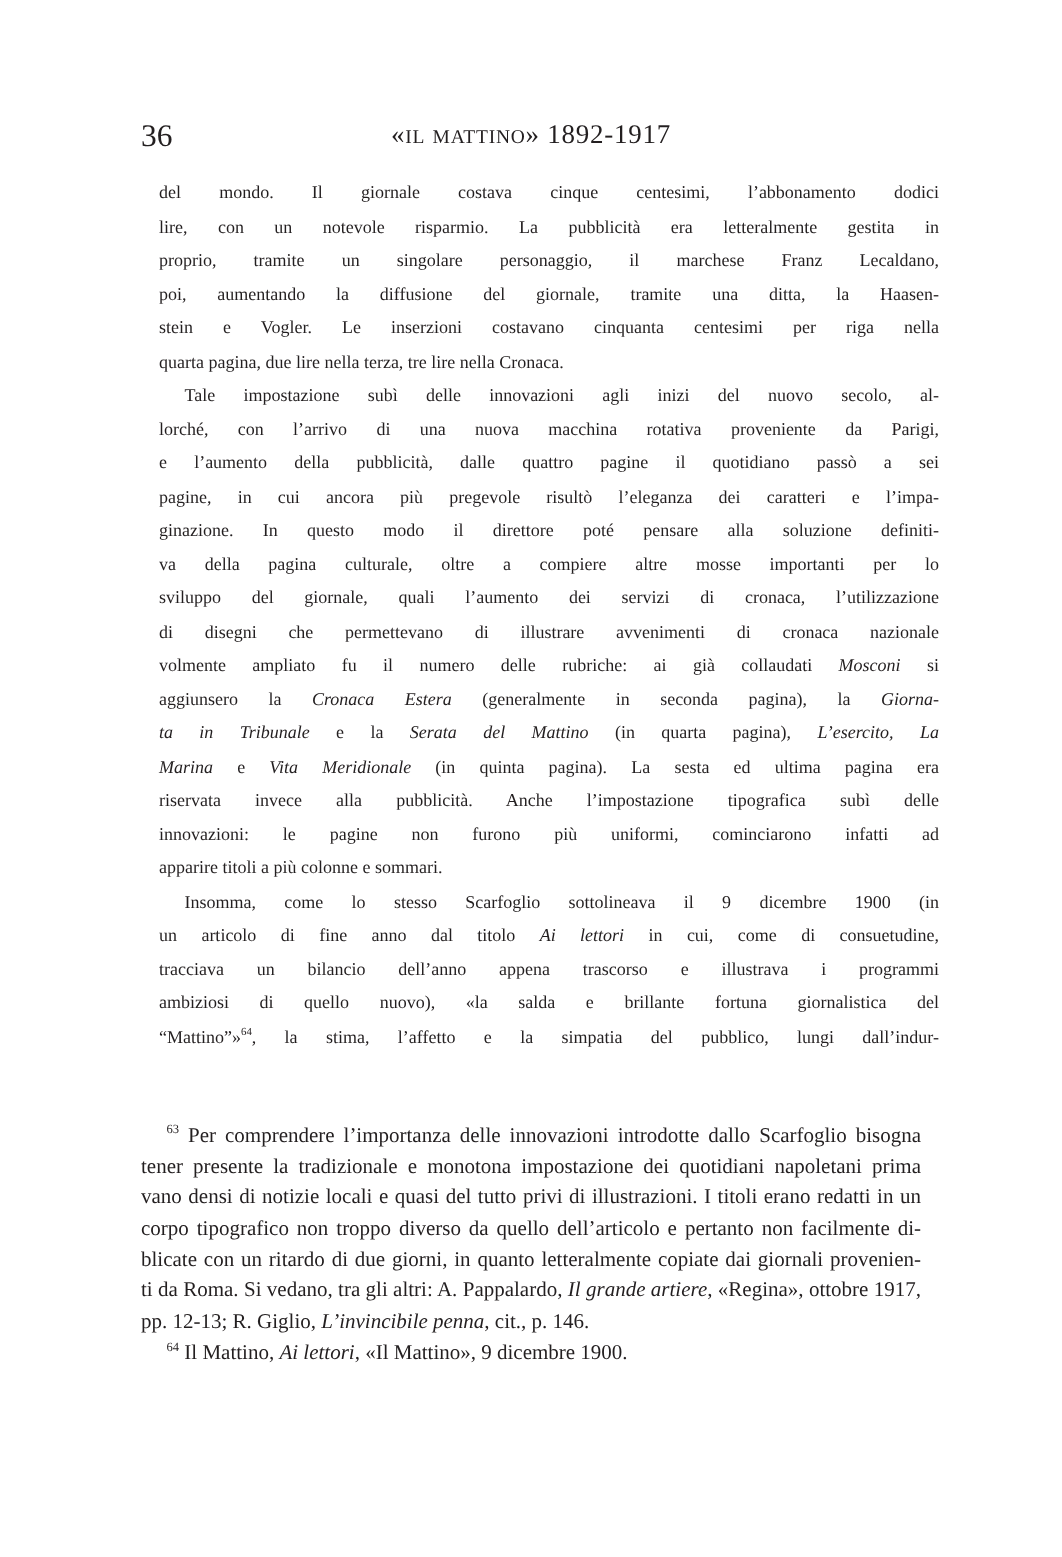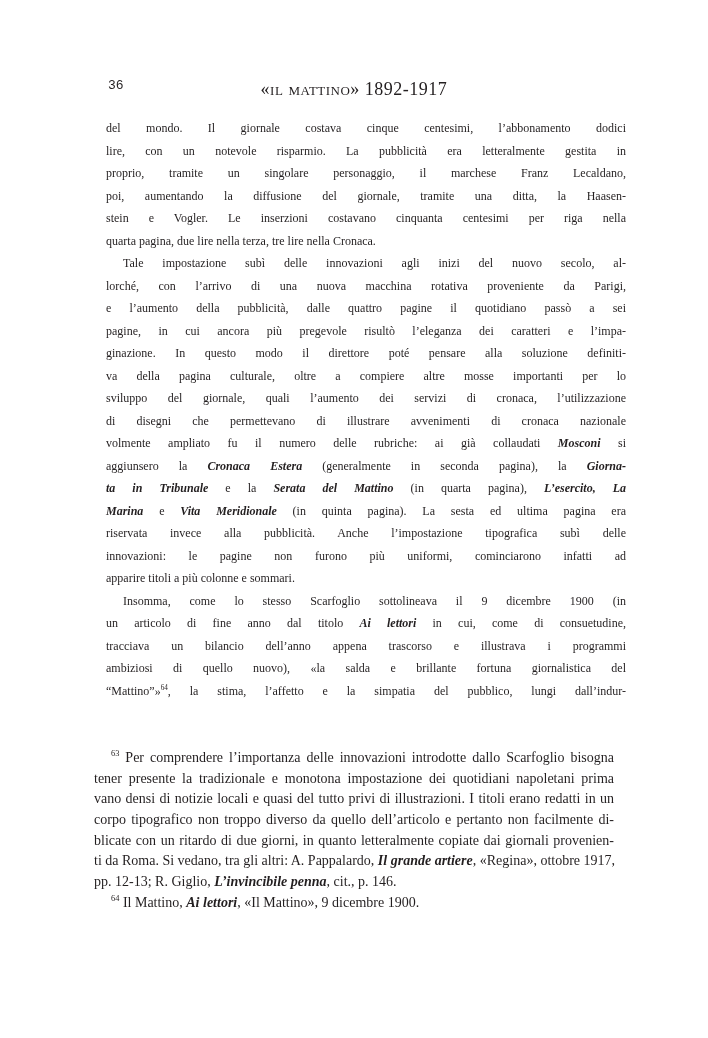--- a/index.html
+++ b/index.html
@@ -1,30 +1,30 @@
 <!DOCTYPE html>
 <html><head>
 <meta charset="utf-8">
 <style>
   html, body { margin: 0; padding: 0; background: #ffffff; }
   body { width: 708px; height: 1038px; position: relative; overflow: hidden; color: #231f20; font-family: "Liberation Serif", "DejaVu Serif", serif; }
   .header { position: absolute; top: 78px; left: 94px; width: 520px; height: 24px; }
-  .page-num { position: absolute; left: 14px; top: 0; font-size: 13px; font-family: Liberation Mono, monospace; }
+  .page-num { position: absolute; left: 0; top: 0; font-size: 21px; }
   .running-head { position: absolute; left: 0; right: 0; top: 1px; text-align: center; font-size: 18px; letter-spacing: 0.5px; }
   .running-head .sc { font-variant: small-caps; text-transform: lowercase; }
   .body-text { position: absolute; top: 117px; left: 106px; width: 520px; font-size: 12px; line-height: 22.5px; }
   .line { display: block; white-space: nowrap; text-align: justify; text-align-last: justify; height: 22.5px; }
   .line.last { text-align-last: left; }
   .line.indent { padding-left: 17px; }
   .footnotes { position: absolute; top: 748px; left: 94px; width: 520px; font-size: 14px; line-height: 20.7px; }
   .fline { display: block; white-space: nowrap; text-align: justify; text-align-last: justify; height: 20.7px; }
   .fline.last { text-align-last: left; }
   .fline.indent { padding-left: 17px; }
   sup { font-size: 60%; line-height: 0; vertical-align: super; }
-  i { font-style: italic; font-weight: bold; }
+  i { font-style: italic; }
 </style>
 </head>
 <body>
 
 <div class="header">
   <span class="page-num">36</span>
   <div class="running-head"><span class="sc">«il mattino» 1892-1917</span></div>
 </div>
 
 <div class="body-text" id="body-text">

